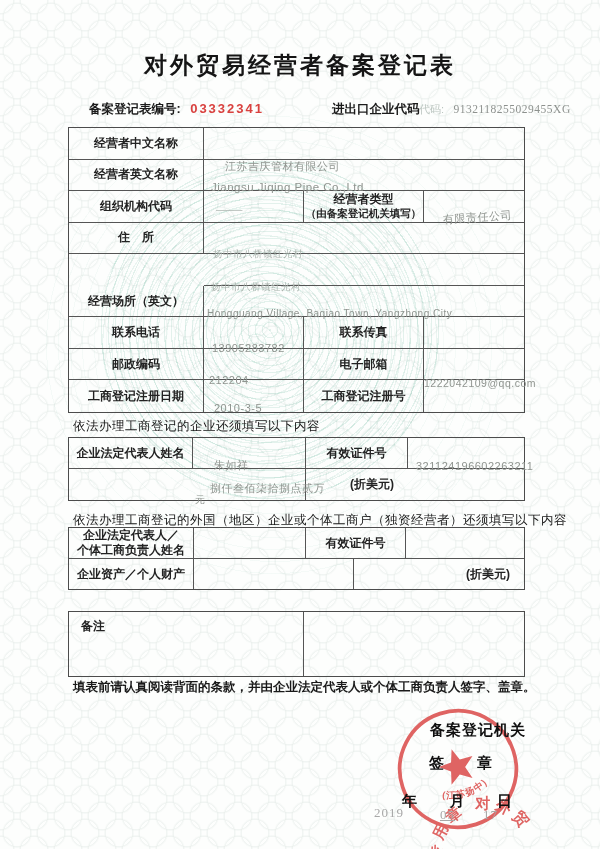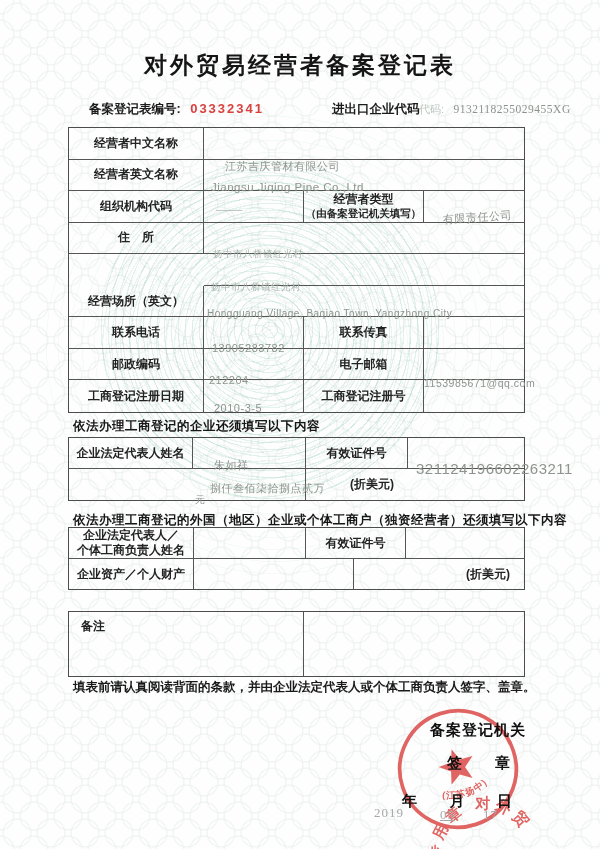--- a/index.html
+++ b/index.html
@@ -45,21 +45,21 @@
      display:flex;align-items:center;justify-content:center;
      font-weight:bold;font-size:12px;color:#222;text-align:center;line-height:1.25;
      flex-direction:column;}
   .c.nr{border-right:none;}
   .c.nb{border-bottom:none;}
   .vs{grid-column:2 / -1;}
   .sub{font-size:10.5px;}
   .t1{left:68px;top:127px;width:455px;height:284px;
       grid-template-columns:135px 100px 120px 1fr;
       grid-template-rows:repeat(9,1fr);}
-  .sec{position:absolute;font-weight:bold;font-size:12.5px;color:#171717;letter-spacing:.5px;}
+  .sec{position:absolute;font-weight:normal;font-size:12.5px;color:#171717;letter-spacing:.5px;}
   .t2{left:68px;top:437px;width:455px;height:62px;
       grid-template-columns:124px 113px 50px 52px 1fr;
       grid-template-rows:repeat(2,1fr);}
   .t3{left:68px;top:527px;width:455px;height:61px;
       grid-template-columns:125px 112px 48px 52px 1fr;
       grid-template-rows:repeat(2,1fr);}
   .sp2{grid-column:span 2;}
   .usd{justify-content:center;align-items:flex-start;}
   .usd-inner{width:100%;text-align:right;padding-right:14px;box-sizing:border-box;font-size:12px;}
   .t4{left:68px;top:611px;width:455px;height:64px;
@@ -68,21 +68,21 @@
 
   
   .fill{position:absolute;color:#8f948f;font-size:11px;white-space:nowrap;letter-spacing:.5px;}
   .faint{color:#a9b3ad;font-size:9.5px;}
   .notice{position:absolute;left:73px;top:679px;font-weight:bold;font-size:12.5px;color:#1a1a1a;}
 
   
   .stamp-wrap{position:absolute;left:380px;top:691px;width:156px;height:156px;
               transform:rotate(-18deg);opacity:.92;}
   .authority{position:absolute;left:406px;top:721px;font-size:15px;font-weight:bold;letter-spacing:1px;color:#101010;margin-left:24px;}
-  .sign{position:absolute;left:447px;top:754px;font-size:15px;font-weight:bold;letter-spacing:9px;color:#101010;}
+  .sign{position:absolute;left:429px;top:754px;font-size:15px;font-weight:bold;letter-spacing:9px;color:#101010;}
   .ymd{position:absolute;left:402px;top:792px;width:110px;display:flex;justify-content:space-between;
        font-size:15px;font-weight:bold;color:#101010;}
   .dt{position:absolute;color:#a8a8a8;font-size:13px;font-family:"Liberation Serif",serif;letter-spacing:1px;}
   .dt-y{left:374px;top:805px;}
   .dt-m{left:440px;top:807px;text-decoration:underline;}
   .dt-d{left:483px;top:807px;}
 </style>
 </head>
 <body>
 
@@ -183,24 +183,24 @@
 
   <div class="fill" style="left:212px;top:159px;margin-left:13px;">江苏吉庆管材有限公司</div>
   <div class="fill" style="left:211px;top:181px;font-size:11.5px;">Jiangsu Jiqing Pipe Co.,Ltd</div>
   <div class="fill" style="left:216px;top:203px;color:#b2bab5;transform:scaleX(2.4);transform-origin:left;">—</div>
   <div class="fill" style="left:443px;top:210px;transform:rotate(-4deg);">有限责任公司</div>
   <div class="fill faint" style="left:213px;top:248px;">扬中市八桥镇红光村</div>
   <div class="fill faint" style="left:211px;top:281px;">扬中市八桥镇红光村</div>
   <div class="fill" style="left:207px;top:308px;font-size:10px;">Hongguang Village, Baqiao Town, Yangzhong City</div>
   <div class="fill" style="left:212px;top:342px;">13905283782</div>
   <div class="fill" style="left:209px;top:374px;">212204</div>
-  <div class="fill" style="left:424px;top:377px;font-size:10.5px;">1153985671@qq.com</div>
+  <div class="fill" style="left:424px;top:377px;font-size:10.5px;">1222042109@qq.com</div>
   <div class="fill" style="left:214px;top:402px;">2010-3-5</div>
   <div class="fill" style="left:214px;top:458px;">朱如祥</div>
-  <div class="fill" style="left:416px;top:460px;font-size:15px;">321124196602263211</div>
+  <div class="fill" style="left:416px;top:460px;font-size:11px;">321124196602263211</div>
   <div class="fill" style="left:210px;top:481px;">捌仟叁佰柒拾捌点贰万</div>
   <div class="fill" style="left:195px;top:493px;font-size:10px;">元</div>
 
   <div class="stamp-wrap">
     <svg width="156" height="156" viewBox="0 0 150 150">
       <defs>
         <path id="ringPath" d="M 75,117 A 42,42 0 1 1 74.9,117" fill="none"></path>
         <path id="subPath" d="M 40,90 Q 75,114 110,90" fill="none"></path>
       </defs>
       <circle cx="75" cy="75" r="56" fill="none" stroke="#dd5856" stroke-width="3.6"></circle>

